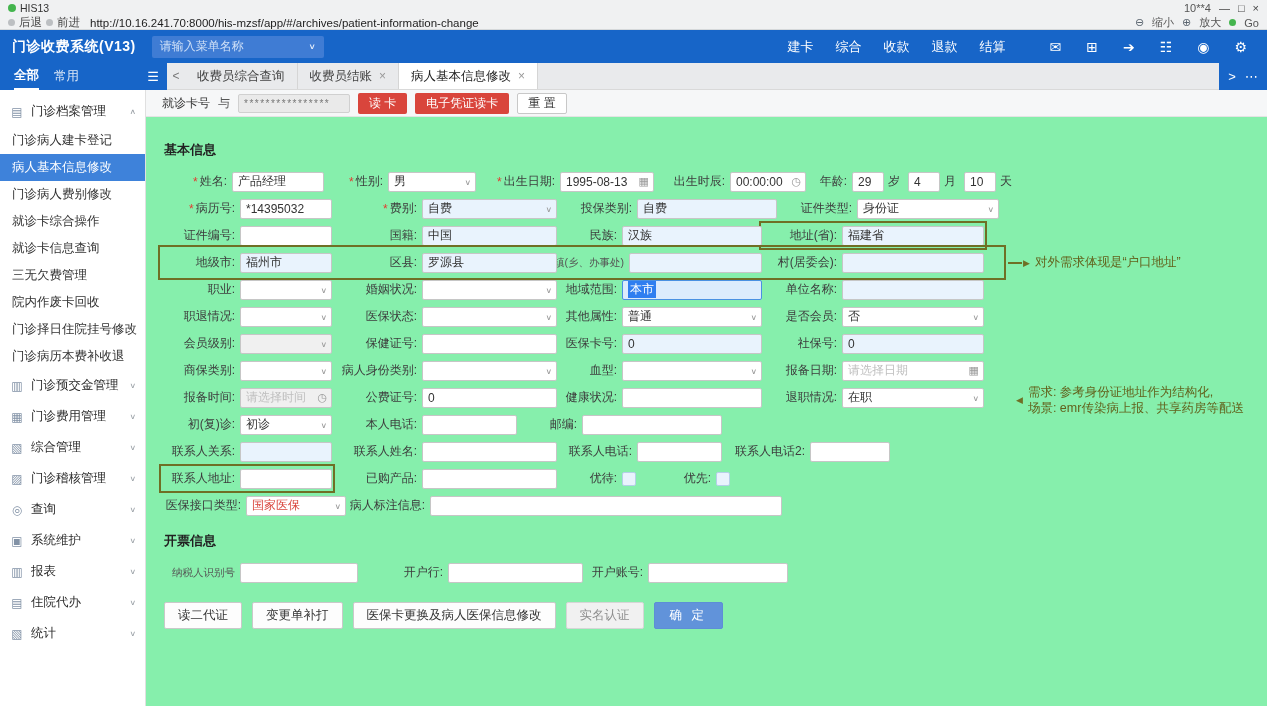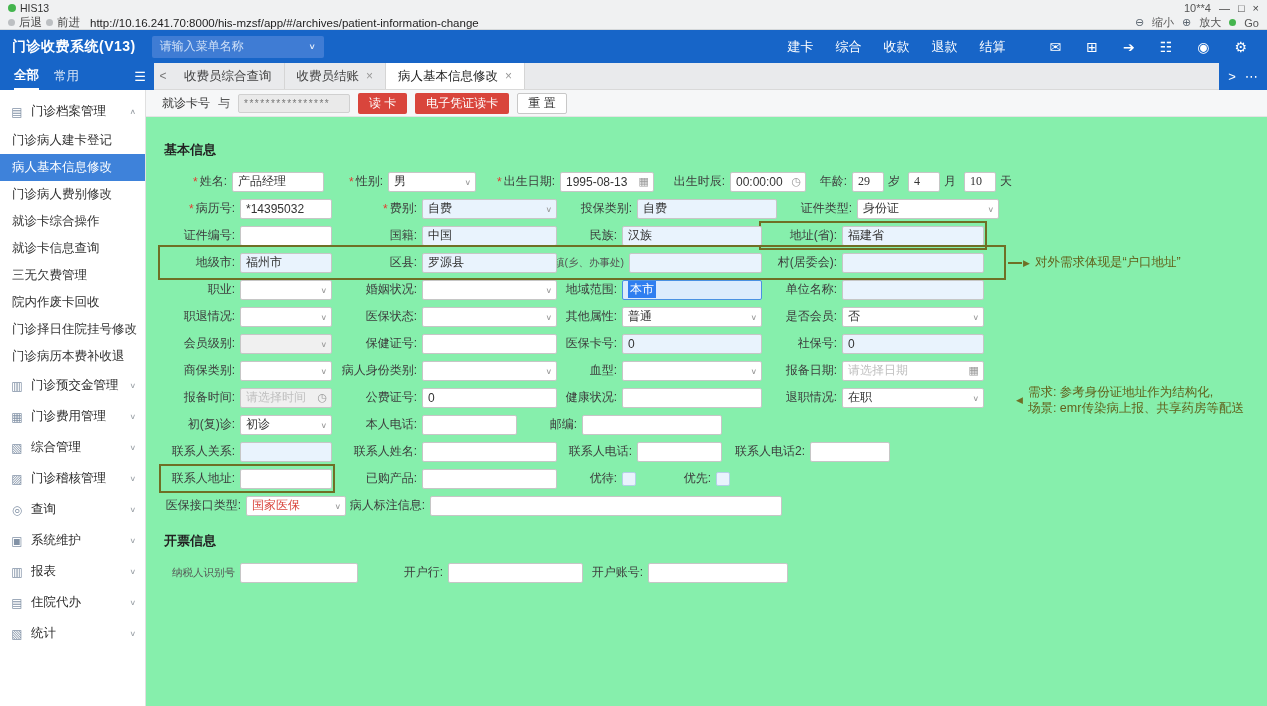--- a/index.html
+++ b/index.html
@@ -26,21 +26,21 @@
 .app-title { color:#fff; font-weight:bold; font-size:14px; letter-spacing:.5px; white-space:nowrap; }
 .menu-search { width:172px; height:22px; background:#3f7cd4; border-radius:2px; display:flex; align-items:center; padding:0 8px; color:#cfe0f7; font-size:12px; }
 .menu-search .chev-w { margin-left:auto; color:#e8f0fb; font-size:10px; transform:scaleY(.8); }
 .spacer { flex:1; }
 .h-actions { display:flex; gap:22px; color:#fff; font-size:13px; margin-right:28px; white-space:nowrap; }
 .h-action { cursor:pointer; }
 .h-icons { display:flex; gap:25px; color:#fff; font-size:14px; margin-right:6px; }
 .h-icon { cursor:pointer; }
 
 .nav-row { height:27px; display:flex; background:#1765c8; }
-.nav-left { width:154px; flex:none; display:flex; align-items:center; color:#fff; padding:0 8px 0 14px; font-size:12.5px; }
+.nav-left { width:167px; flex:none; display:flex; align-items:center; color:#fff; padding:0 8px 0 14px; font-size:12.5px; }
 #nav-filters { display:flex; gap:15px; flex:1; }
 .nav-filter { height:27px; display:flex; align-items:center; opacity:.85; cursor:pointer; }
 .nav-filter.active { font-weight:bold; opacity:1; border-bottom:2px solid #fff; }
 .nav-menu-icon { font-size:13px; cursor:pointer; }
 .tab-area { flex:1; background:#e9eaec; display:flex; align-items:stretch; border-bottom:1px solid #d9d9d9; overflow:hidden; }
 .tab-scroll { width:18px; display:flex; align-items:center; justify-content:center; color:#777; font-size:12px; }
 .tab-strip { display:flex; }
 .tab { display:flex; align-items:center; gap:7px; padding:0 12px; font-size:12.5px; color:#444; border-right:1px solid #d5d5d5; background:#e9eaec; cursor:pointer; white-space:nowrap; }
 .tab.active { background:#fff; color:#222; }
 .tab-close { color:#999; font-size:12px; }
@@ -77,21 +77,21 @@
 .inp.hl { background:#e9f3fd; }
 .inp.dis { background:#f0f0f0; }
 .inp.focus { border-color:#4a90e2; background:#dcebfc; }
 .inp .val { overflow:hidden; white-space:nowrap; }
 .inp .val.ph { color:#bfbfbf; }
 .inp .val.red { color:#d9453c; }
 .inp .chev { position:absolute; right:4px; color:#9a9a9a; font-size:9px; transform:scaleY(.85); }
 .inp .ricon { position:absolute; right:4px; color:#9a9a9a; font-size:11px; }
 .seltext { background:#2f7ef0; color:#fff; padding:0 2px; font-size:12px; }
 .chk { width:14px; height:14px; border:1px solid #b5cfe8; background:#e9f3fd; border-radius:2px; display:inline-block; cursor:pointer; }
-.age-group { display:inline-flex; align-items:center;font-family:Liberation Serif, serif; }
+.age-group { display:inline-flex; align-items:center; }
 .age-inp { width:32px; margin-right:4px; }
 .age-unit { color:#3c3c3c; margin-right:8px; }
 
 .anno-cell { outline:2px solid #6f6f25; outline-offset:1px; }
 .anno-row { outline:2px solid #6f6f25; outline-offset:2px; }
 .note { position:absolute; display:flex; align-items:center; color:#62621c; font-size:12.5px; white-space:nowrap; }
 .note.inline { left:846px; top:5px; }
 .note.block { left:854px; top:-27px; }
 .note-line { width:14px; border-top:2px solid #6f6f25; margin-right:1px; }
 .note-arr { font-size:9px; margin-right:5px; color:#6f6f25; }
@@ -640,16 +640,23 @@
               </span>
             </div>
             <div class="fcell">
               <label class="flabel" style="width: 65px;">开户账号:</label>
               <span class="inp" style="width: 140px;">
                 <span class="val ph"></span>
               </span>
             </div>
           </div>
         </div>
+      <div class="footer-buttons" id="footer-buttons">
+          <button class="btn plain">读二代证</button>
+          <button class="btn plain">变更单补打</button>
+          <button class="btn plain">医保卡更换及病人医保信息修改</button>
+          <button class="btn muted">实名认证</button>
+          <button class="btn primary">确 定</button>
+        </div>
     </div>
 
   </div>
 </div>
 
 </body></html>

